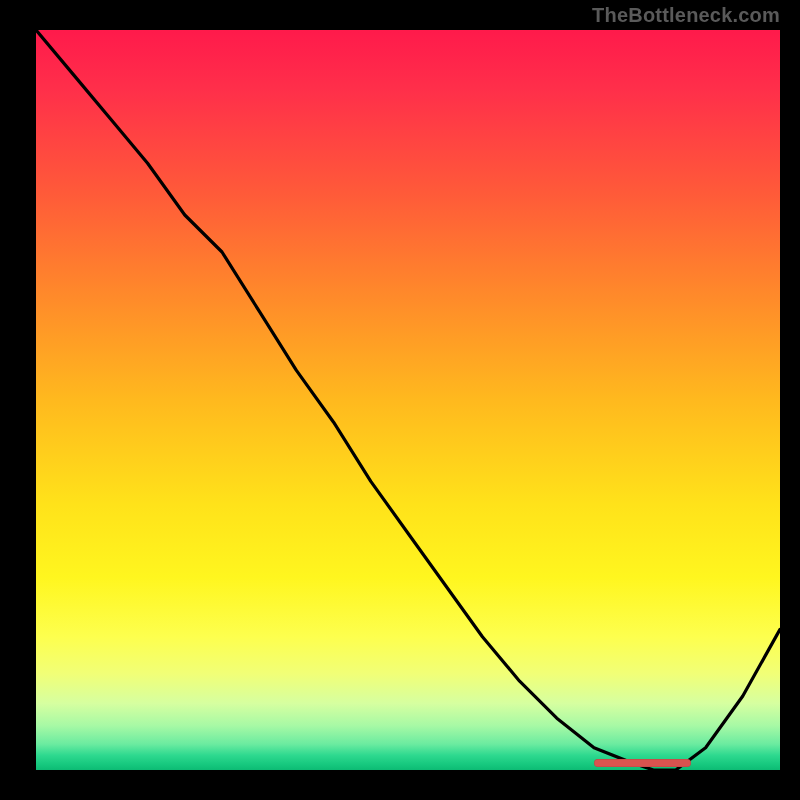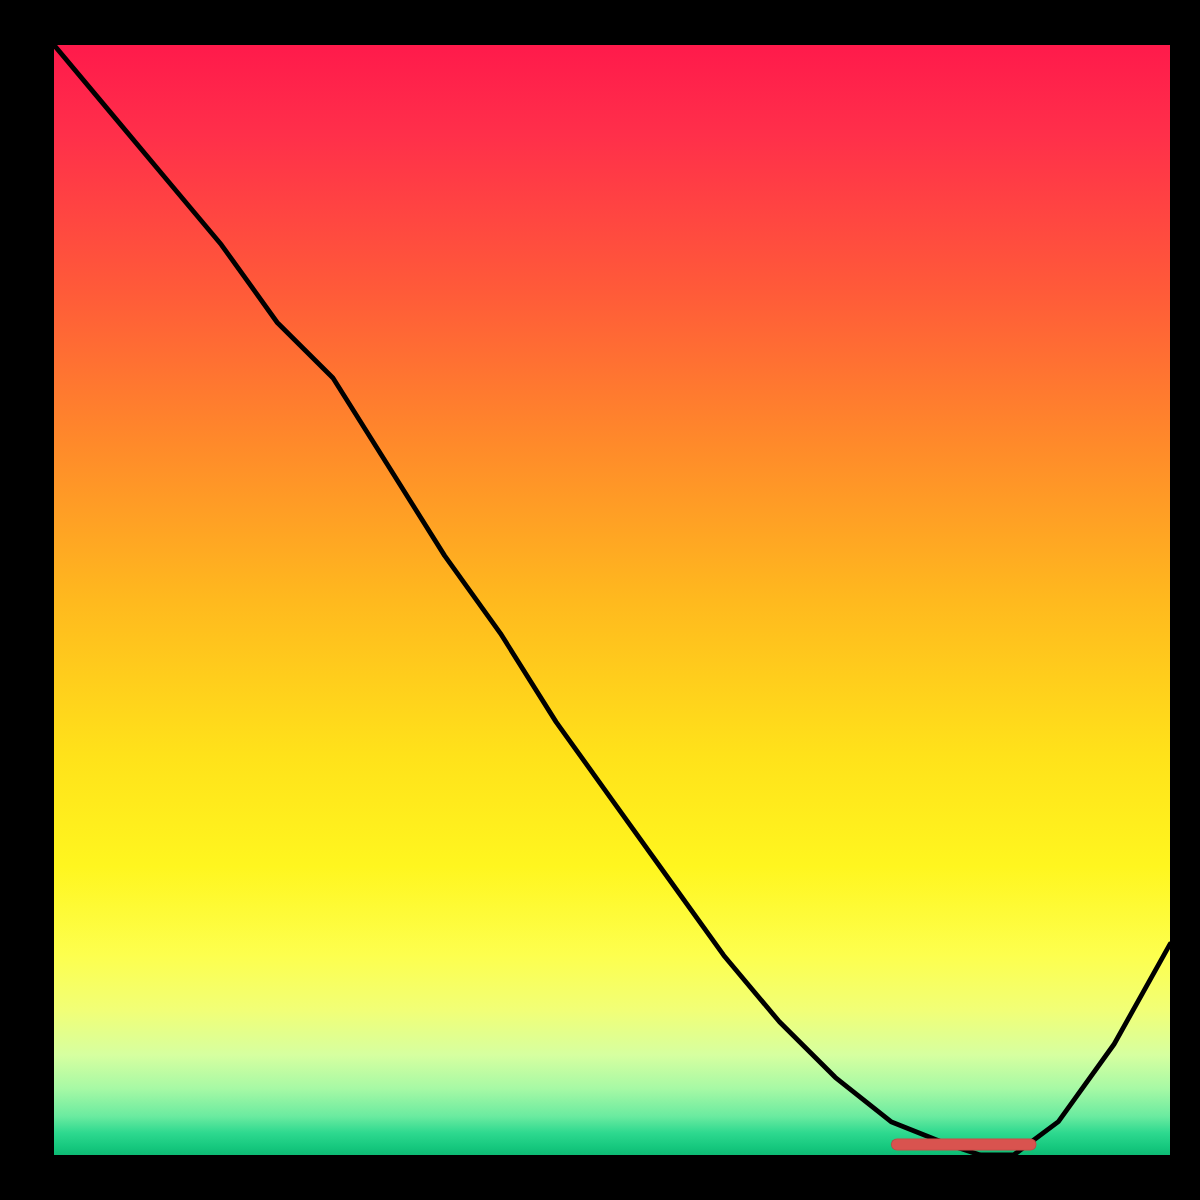--- a/index.html
+++ b/index.html
@@ -84,20 +84,21 @@
     width: 755px;
     height: 6px;
     background: #000;
   }
 </style>
 </head>
 <body>
 
 <div class="wrap">
 
+  <div class="watermark">TheBottleneck.com</div>
 
   <div class="plot-area">
     <div class="gradient"></div>
 
     <svg class="curve" viewBox="0 0 744 740" preserveAspectRatio="none">
       <path id="curvePath" fill="none" stroke="#000000" stroke-width="3.2" stroke-linejoin="round" stroke-linecap="round" d="M0.0 0.0 L37.2 44.4 L74.4 88.8 L111.6 133.2 L148.8 185.0 L186.0 222.0 L223.2 281.2 L260.4 340.4 L297.6 392.2 L334.8 451.4 L372.0 503.2 L409.2 555.0 L446.4 606.8 L483.6 651.2 L520.8 688.2 L558.0 717.8 L595.2 732.6 L617.5 740.0 L639.8 740.0 L669.6 717.8 L706.8 666.0 L744.0 599.4"></path>
     </svg>
 
     <div id="marker" class="marker" style="left: 558px; width: 96.72px; bottom: 3px; background: rgb(217, 83, 79);"></div>
   </div>

